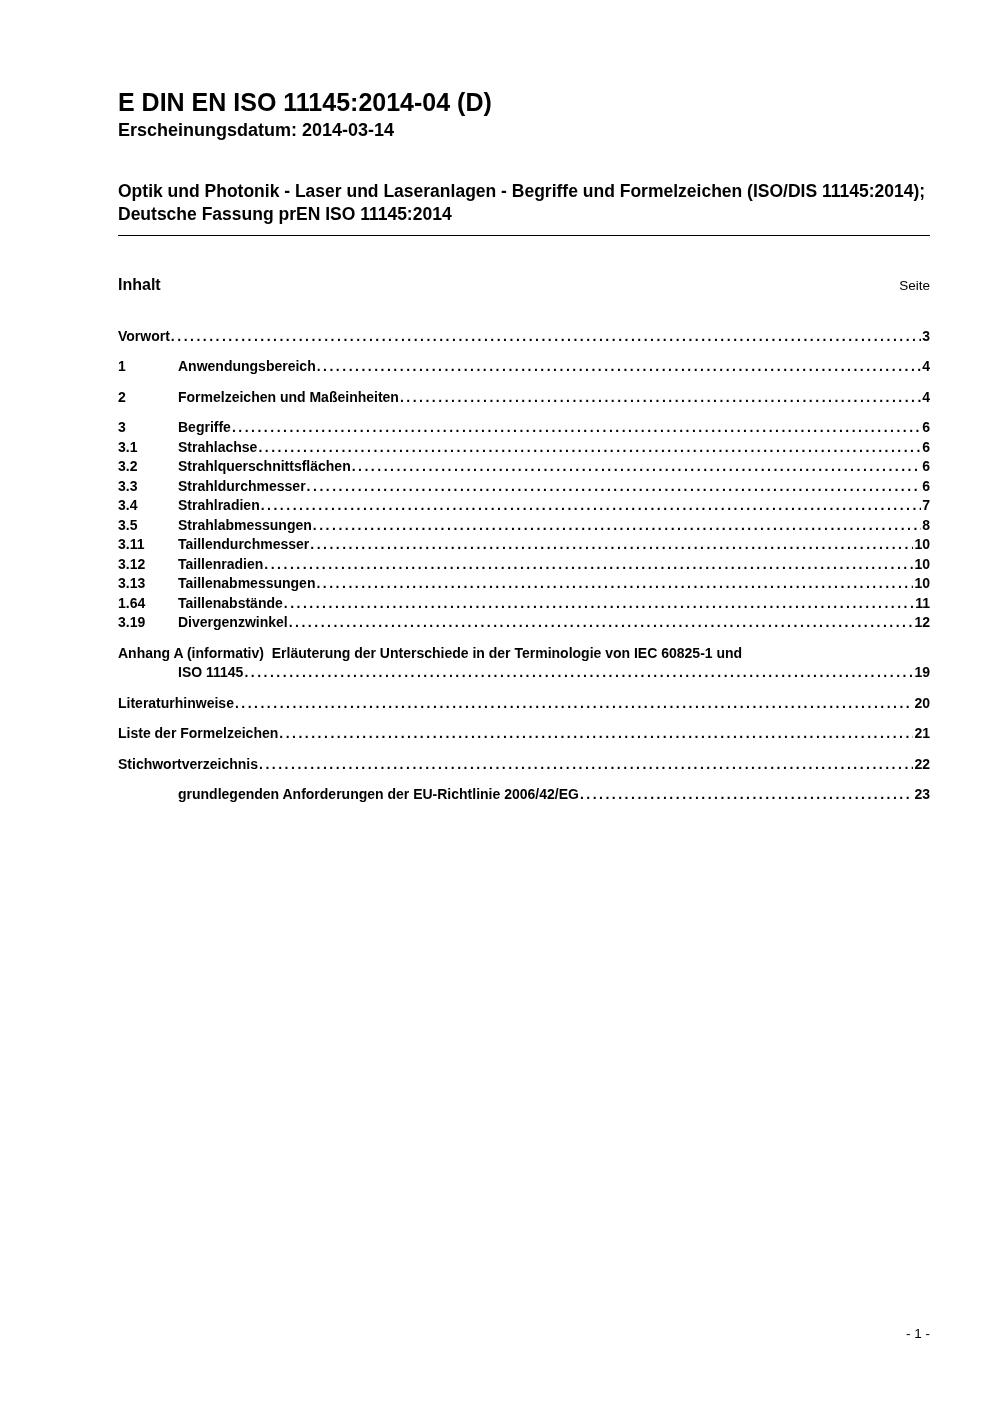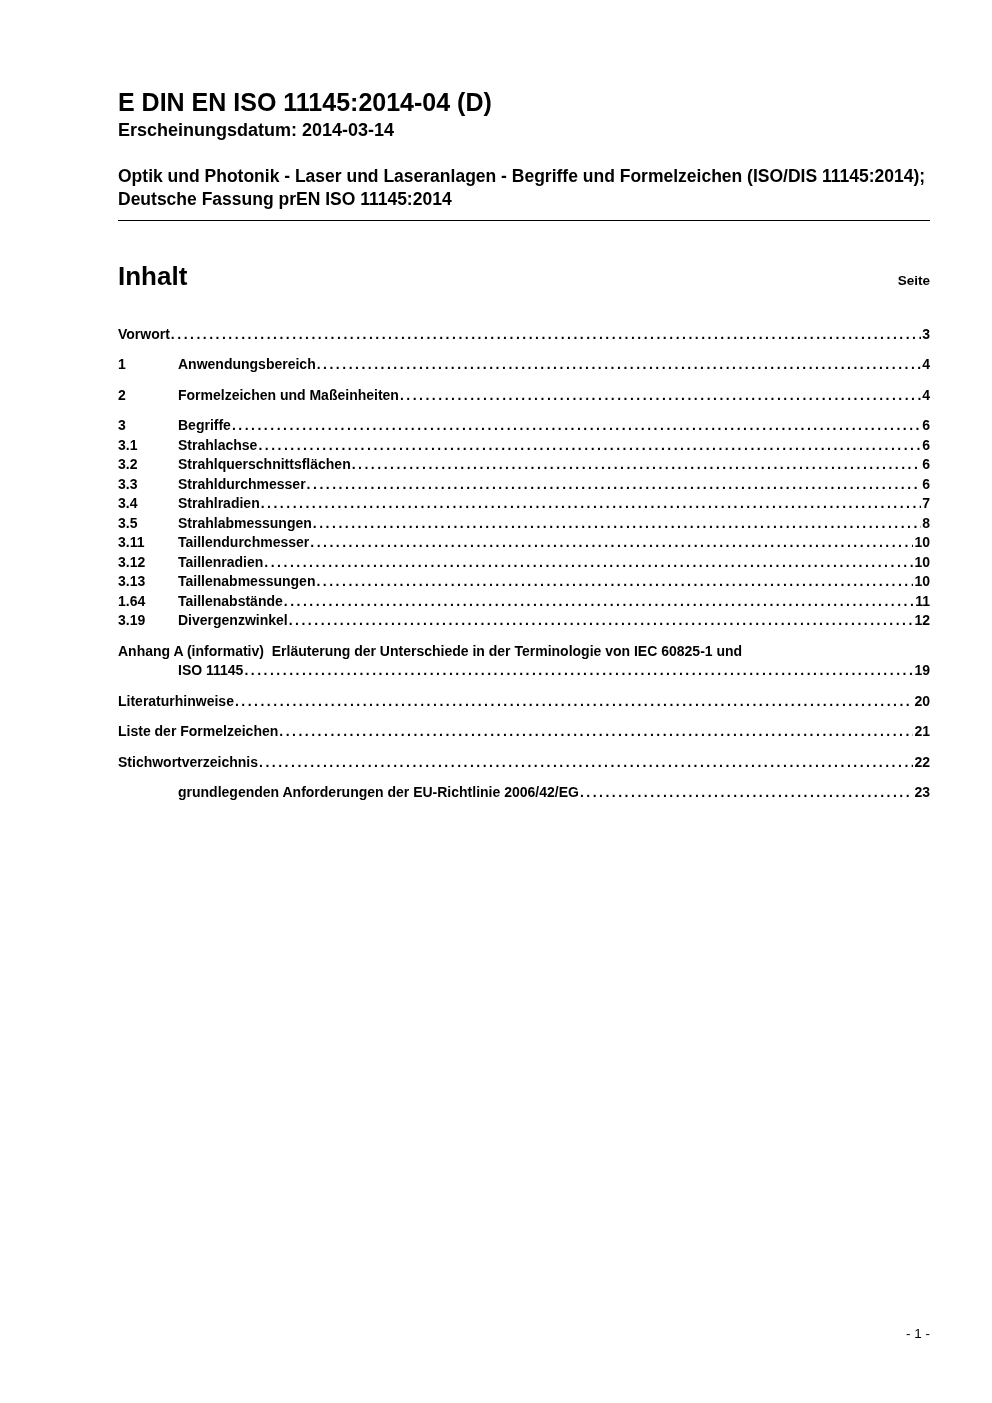--- a/index.html
+++ b/index.html
@@ -24,40 +24,40 @@
   }
   .doc-date {
     font-size: 18px;
     font-weight: bold;
     margin-top: 3px;
   }
   .doc-subtitle {
     font-size: 17.5px;
     font-weight: bold;
     line-height: 1.32;
-    margin-top: 24px;
+    margin-top: 39px;
   }
   .title-rule {
     border: 0;
     border-top: 1.5px solid #000000;
     margin-top: 9px;
   }
   .toc-header {
     display: flex;
     justify-content: space-between;
     align-items: baseline;
     margin-top: 40px;
   }
   .toc-heading {
-    font-size: 26px;
+    font-size: 16px;
     font-weight: bold;
   }
   .toc-page-label {
     font-size: 13.5px;
-    font-weight: bold;
+    font-weight: normal;
   }
   .toc-list {
     margin-top: 33px;
     font-size: 14px;
     font-weight: bold;
     line-height: 19.5px;
   }
   .toc-row { }
   .toc-row.gap { margin-top: 11px; }
   .toc-line {

